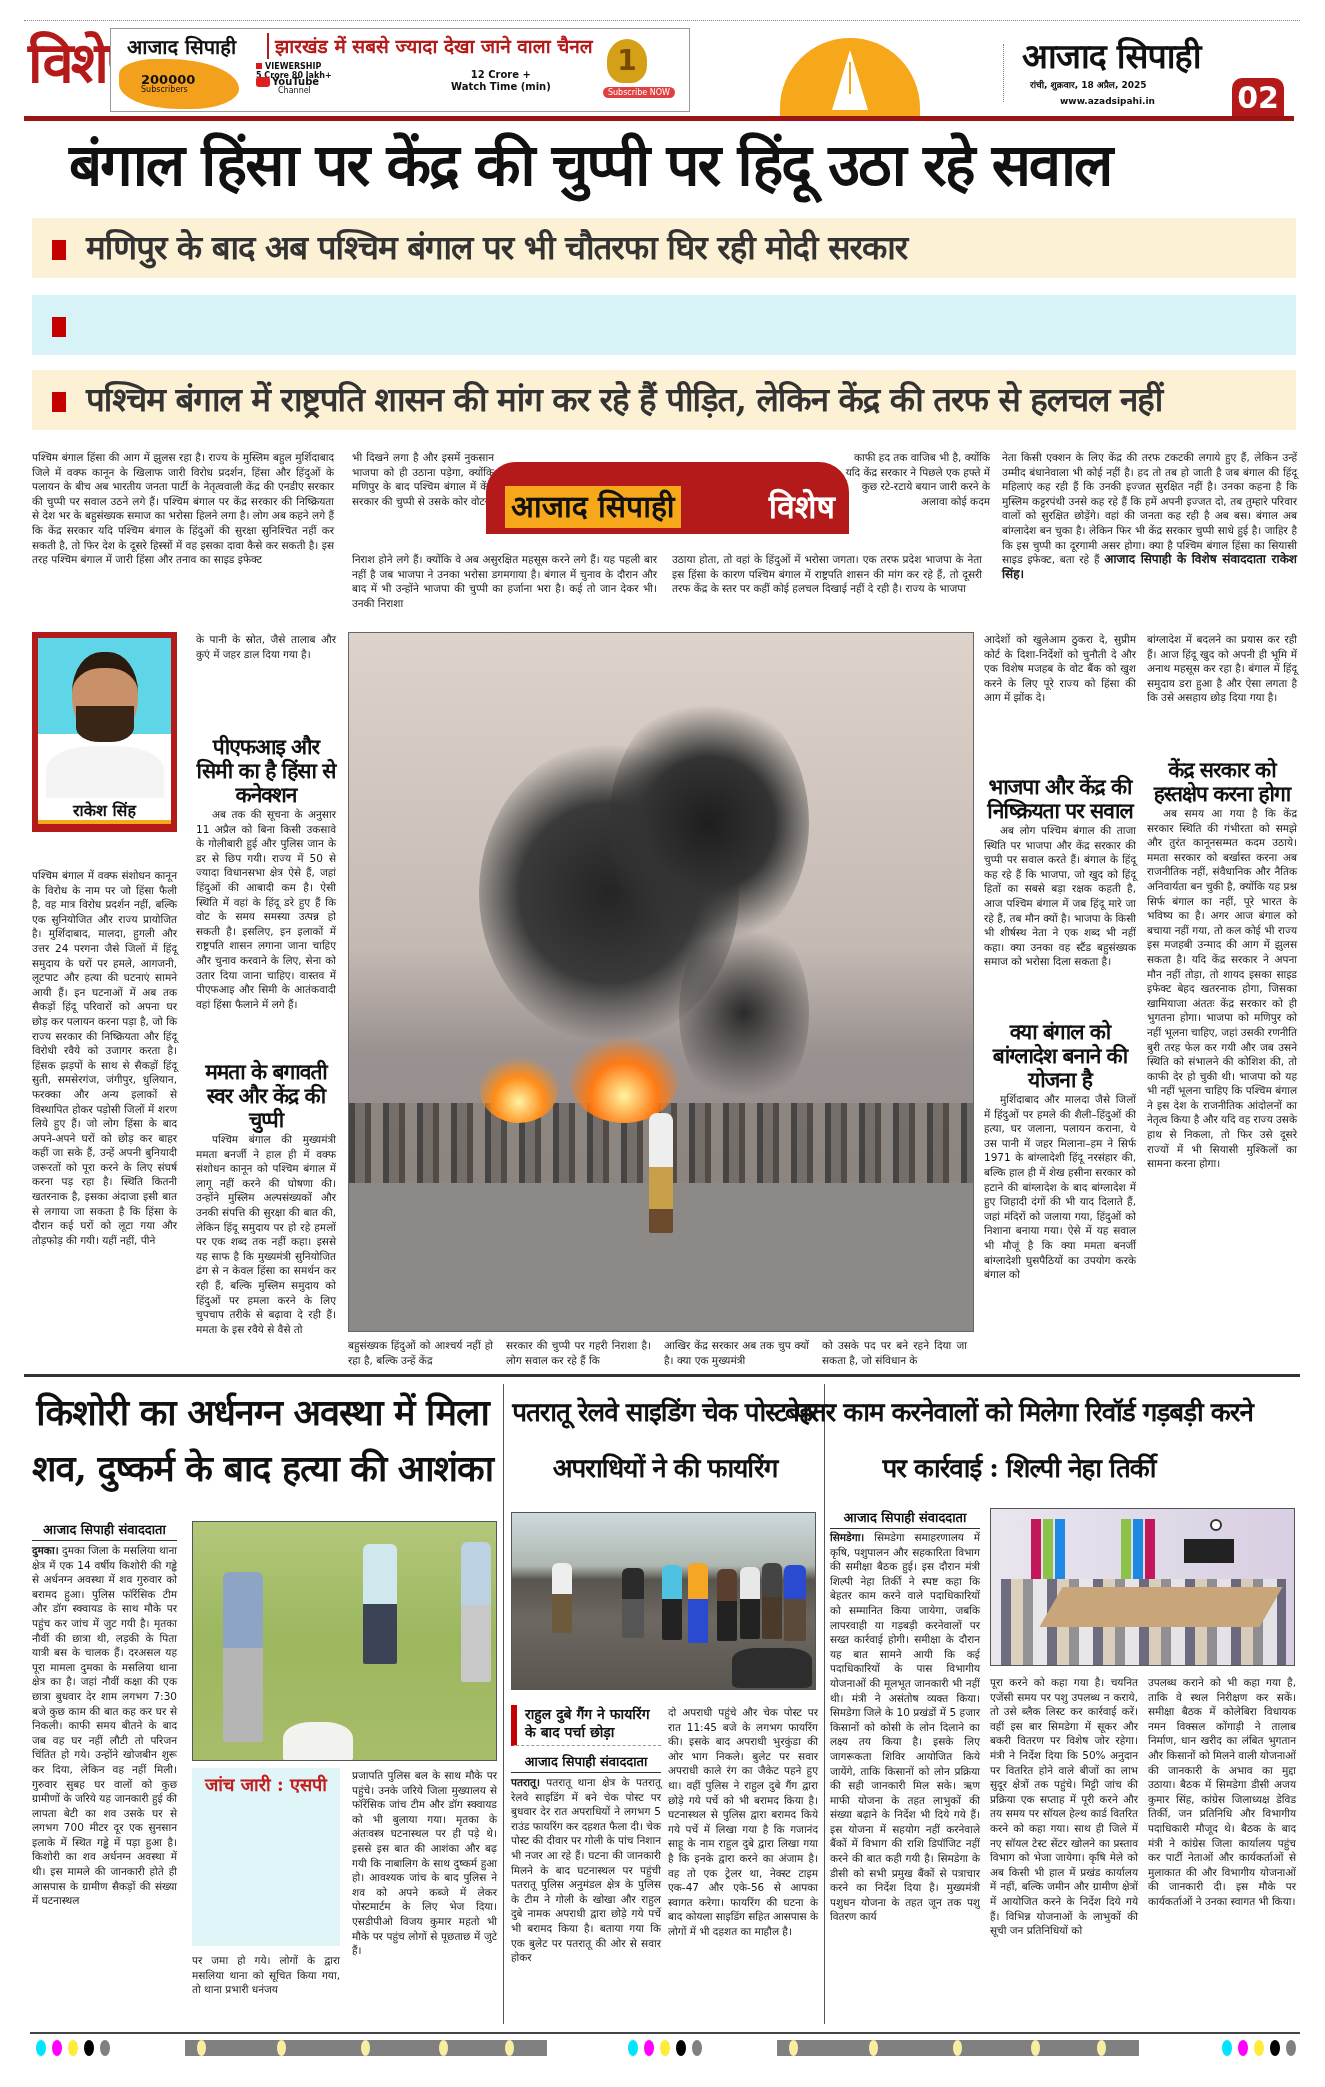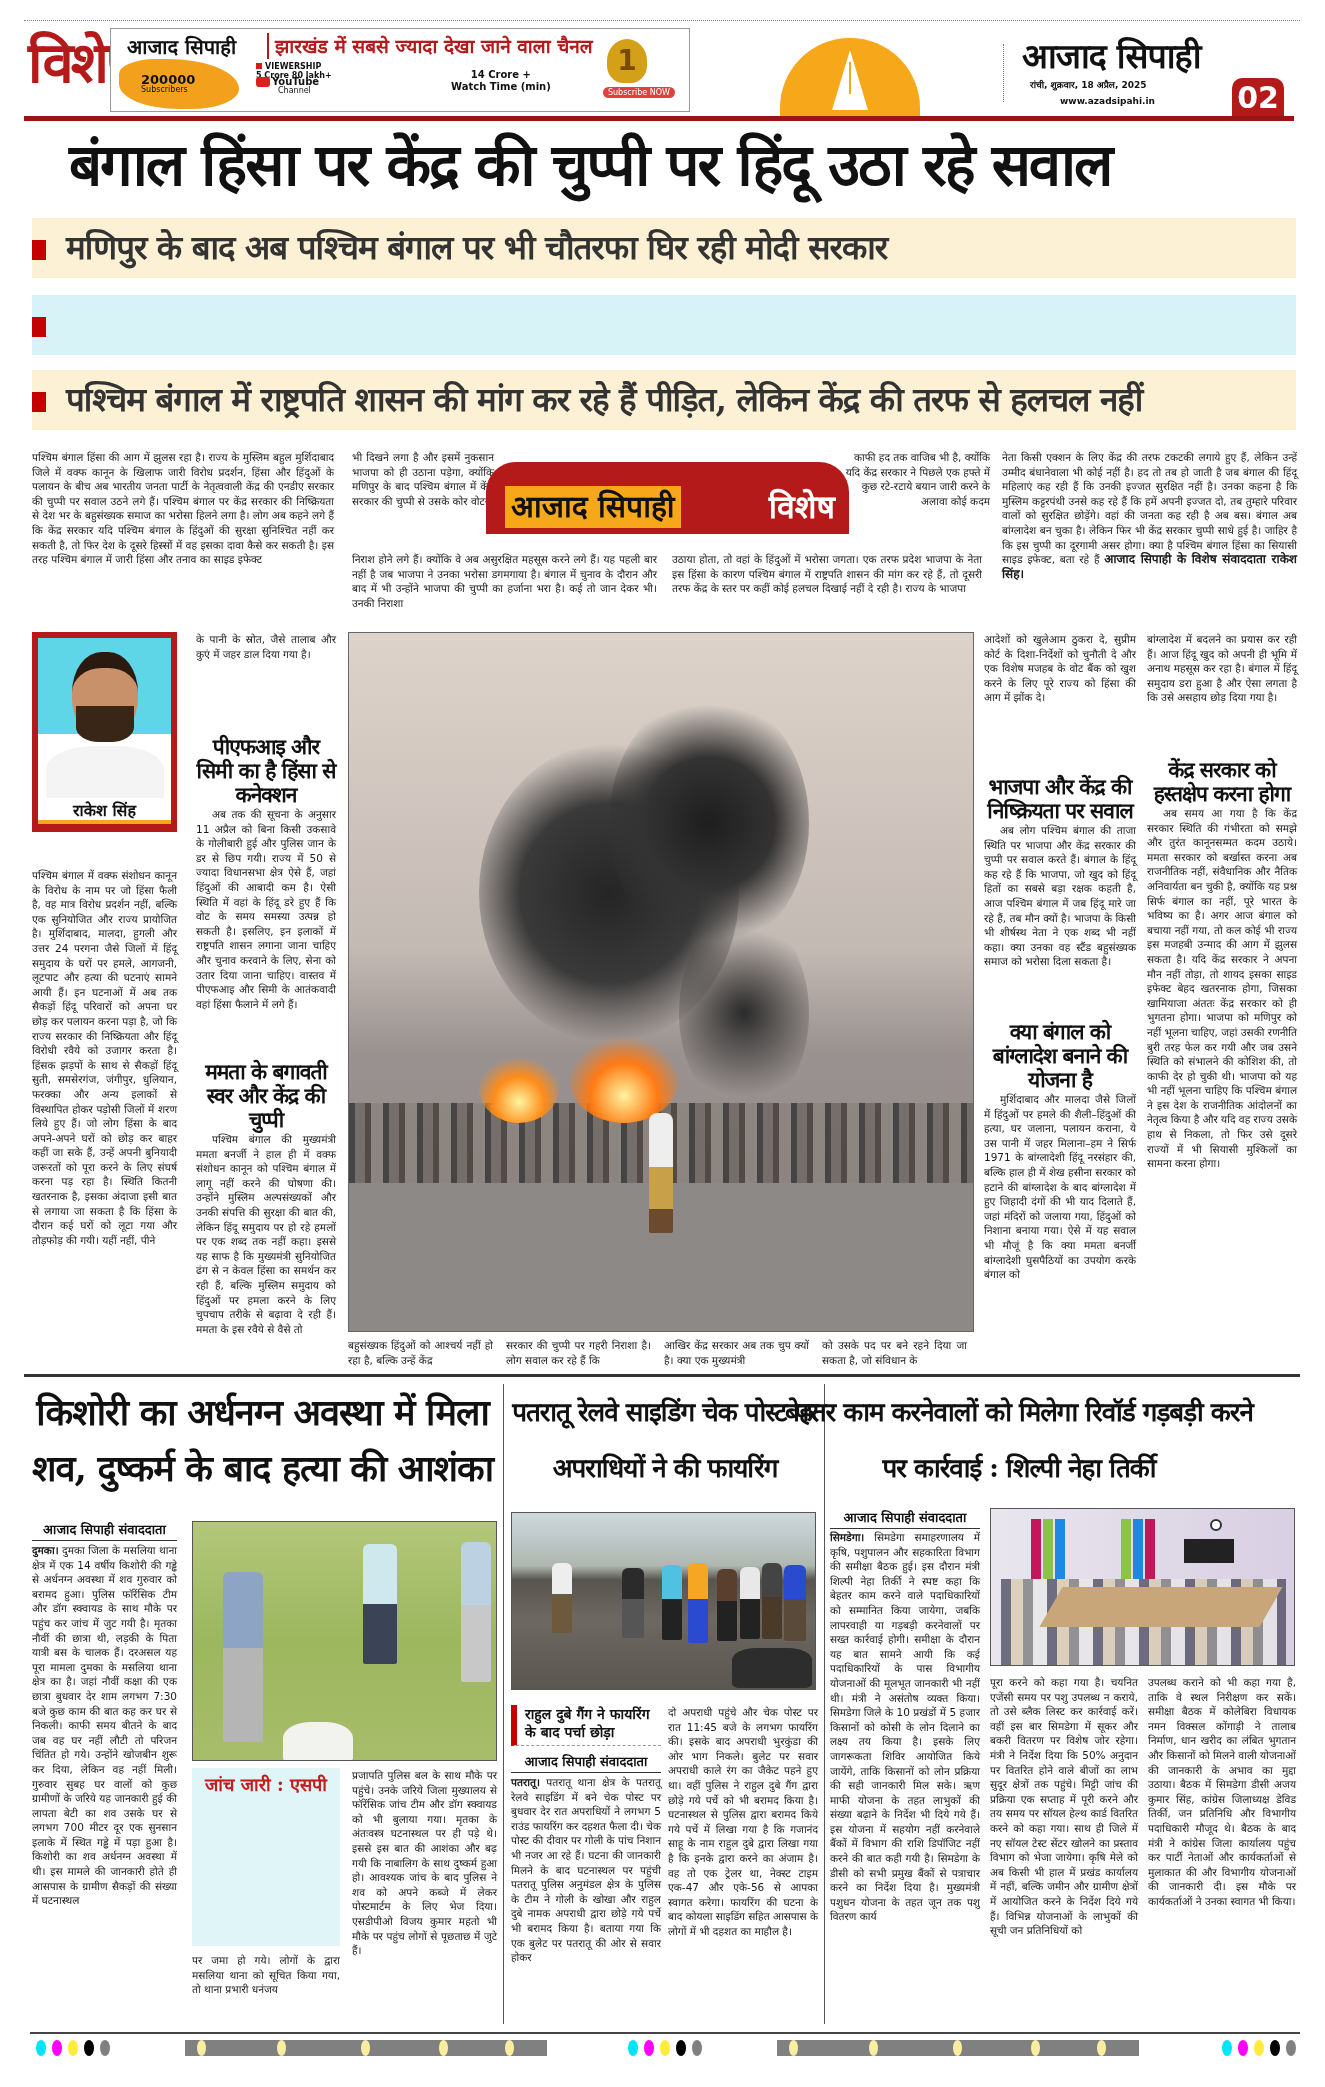--- a/index.html
+++ b/index.html
@@ -26,21 +26,21 @@
   #penlogo .nib { position: absolute; left: 52px; top: 12px; width: 0; height: 0; border-left: 18px solid transparent; border-right: 18px solid transparent; border-bottom: 60px solid #fff; }
   #penlogo .slit { position: absolute; left: 69px; top: 24px; width: 2px; height: 32px; background: #f6a71a; }
   #mast-div { left: 1003px; top: 44px; height: 58px; border-left: 1px dotted #777; }
   #masthead { left: 1022px; top: 32px; font-size: 34px; font-weight: bold; font-family: "DejaVu Serif", serif; letter-spacing: -1px; }
   #dateline { left: 1030px; top: 78px; font-size: 9px; font-weight: bold; }
   #website { left: 1060px; top: 96px; font-size: 9px; font-weight: bold; }
   #pageno { left: 1232px; top: 78px; width: 52px; height: 38px; background: #b51a1a; color: #fff; font-size: 30px; font-weight: bold; text-align: center; line-height: 40px; border-radius: 10px 10px 0 0; }
   #redrule { left: 24px; top: 116px; width: 1270px; height: 5px; background: #9b1414; }
   
   #headline { left: 30px; top: 134px; width: 1270px; font-size: 58px; font-weight: bold; font-family: "DejaVu Serif", serif; letter-spacing: -2px; line-height: 1.1; white-space: nowrap; margin-left: 39px; }
-  .deck { left: 32px; width: 1264px; height: 60px; font-size: 33px; font-weight: bold; color: #333; line-height: 60px; white-space: nowrap; letter-spacing: -1px; font-family: "DejaVu Serif", serif; }
+  .deck { left: 32px; width: 1264px; height: 60px; padding-left: 20px; font-size: 33px; font-weight: bold; color: #333; line-height: 60px; white-space: nowrap; letter-spacing: -1px; font-family: "DejaVu Serif", serif; }
   .deck .bul { display: inline-block; width: 14px; height: 20px; background: #c40000; margin-right: 20px; vertical-align: middle; }
   #deck1 { top: 218px; background: #fcf1d5; }
   #deck2 { top: 295px; background: #d7f3f8; }
   #deck3 { top: 370px; background: #fcf1d5; }
   
   .txt { font-size: 10.5px; line-height: 14.6px; text-align: justify; color: #1a1a1a; }
   .sub { font-size: 21px; font-weight: bold; text-align: center; line-height: 24px; font-family: "DejaVu Serif", serif; letter-spacing: -1px; }
   #intro1 { left: 32px; top: 450px; width: 302px; }
   #intro2 { left: 352px; top: 450px; width: 142px; }
   #intro3 { left: 352px; top: 552px; width: 305px; }
@@ -121,21 +121,21 @@
 
 <div class="abs dotline" style="left:24px;top:20px;width:1276px;"></div>
 <div id="viseshlogo" class="abs">विशेष</div>
 
 <div id="adbox" class="abs">
   <div class="jh-map"></div>
   <div class="brand">आजाद सिपाही</div>
   <div class="tag">झारखंड में सबसे ज्यादा देखा जाने वाला चैनल</div>
   <div class="subs"><span>200000</span><small>Subscribers</small></div>
   <div class="view"><span class="sq"></span><span>VIEWERSHIP</span><br><span>5 Crore 80 lakh+</span></div>
-  <div class="watch"><span>14 Crore +</span><br><span>Watch Time (min)</span></div>
+  <div class="watch"><span>12 Crore +</span><br><span>Watch Time (min)</span></div>
   <div class="yt"><span class="play"></span><span>YouTube</span><small>Channel</small></div>
   <div class="badge1">1</div>
   <div class="subnow">Subscribe NOW</div>
 </div>
 
 <div id="penlogo" class="abs">
     <div class="nib"></div>
     <div class="slit"></div>
   </div>
 <div id="mast-div" class="abs"></div>

